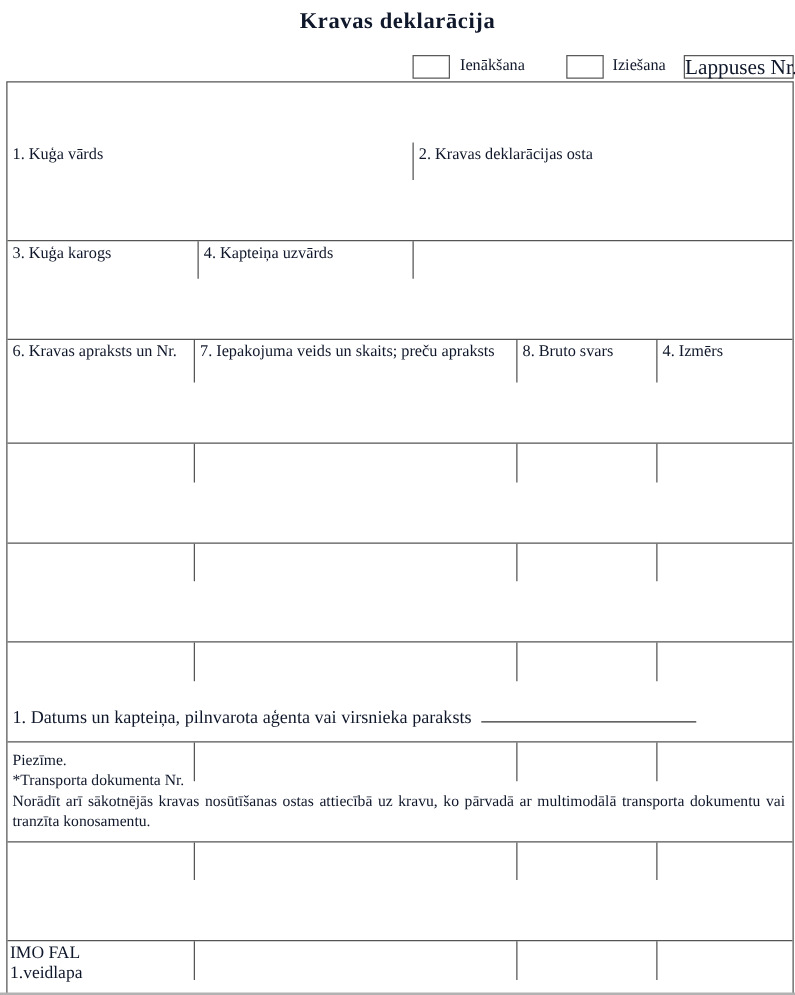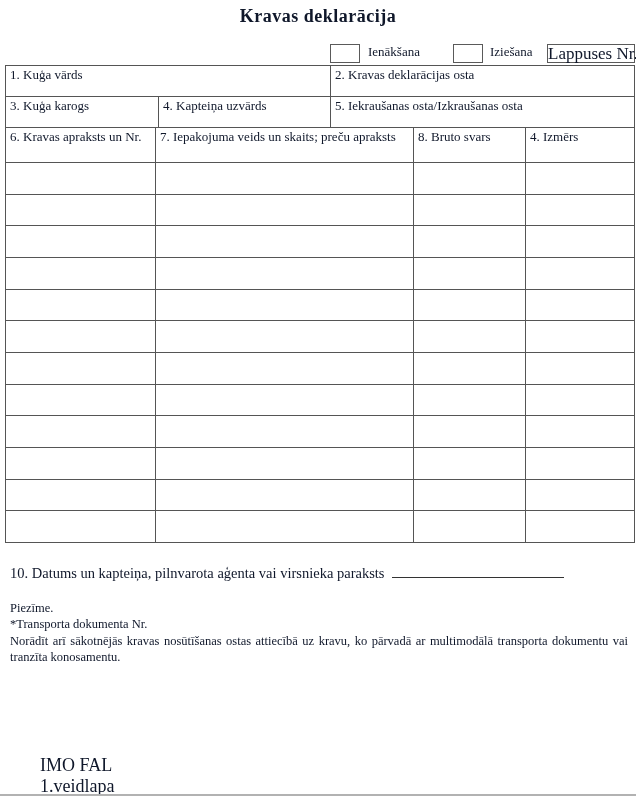--- a/index.html
+++ b/index.html
@@ -24,21 +24,21 @@
   .pages-box {
     position:absolute; top:44px; left:547px; width:86px; height:17px;
     border:1px solid #5a5a5a; font-size:17px; text-align:center; line-height:17px;
     white-space:nowrap;
   }
   
   .ftable {
     position:absolute; left:5px; top:65px; width:628px;
     border:1px solid #555;
   }
-  .trow { display:flex; }
+  .trow { display:flex;margin-top:48px; }
   .trow + .trow, .empty-rows .trow { border-top:1px solid #555; }
   .tcell {
     padding:1px 4px 0 4px; font-size:13px; line-height:1.18;
     box-sizing:content-box; overflow:hidden;
   }
   .tcell.brd { border-right:1px solid #555; }
   .rowA .tcell { height:29px; }
   .rowB .tcell { height:29px; }
   .rowC .tcell { height:33px; }
   .erow .tcell { height:30.66px; padding:0 4px; }
@@ -49,21 +49,21 @@
   
   .c1 { width:141px; } .c2 { width:249px; } .c3 { width:103px; } .c4 { flex:1; }
   
   .sig { position:absolute; left:10px; top:563px; font-size:14.5px; white-space:nowrap; }
   .sig-line { display:inline-block; width:172px; border-bottom:1px solid #333; height:14px; margin-left:4px; }
   
   .notes { position:absolute; left:10px; top:600px; width:618px; font-size:12.5px; line-height:1.3; }
   .notes p { margin:0; }
   .notes .just { text-align:justify; }
   
-  .footer { position:absolute; left:8px; top:755px; font-size:18px; line-height:1.15;margin-left:32px; }
+  .footer { position:absolute; left:8px; top:755px; font-size:14px; line-height:1.15; }
   .page-bottom-line { position:absolute; left:0; bottom:0; width:100%; height:2px; background:#b2b2b2; }
 </style>
 </head>
 <body>
 
 <div class="page">
 
   <div class="title">Kravas deklarācija</div>
 
   <div class="chkbox chk-arrival"></div>
@@ -73,21 +73,20 @@
   <div class="pages-box">Lappuses Nr.</div>
 
   <div class="ftable">
     <div class="trow rowA">
       <div class="tcell brd a1">1. Kuģa vārds</div>
       <div class="tcell a2">2. Kravas deklarācijas osta</div>
     </div>
     <div class="trow rowB">
       <div class="tcell brd b1">3. Kuģa karogs</div>
       <div class="tcell brd b2">4. Kapteiņa uzvārds</div>
-      <div class="tcell b3">5. Iekraušanas osta/Izkraušanas osta</div>
     </div>
     <div class="trow rowC">
       <div class="tcell brd c1">6. Kravas apraksts un Nr.</div>
       <div class="tcell brd c2">7. Iepakojuma veids un skaits; preču apraksts</div>
       <div class="tcell brd c3">8. Bruto svars</div>
       <div class="tcell c4">4. Izmērs</div>
     </div>
     <div class="empty-rows">
     <div class="trow erow">
       <div class="tcell brd c1"></div>
@@ -169,21 +168,21 @@
     <div class="trow erow">
       <div class="tcell brd c1"></div>
       <div class="tcell brd c2"></div>
       <div class="tcell brd c3"></div>
       <div class="tcell c4"></div>
     </div>
   </div>
   </div>
 
   <div class="sig">
-    <span>10. Datums un kapteiņa, pilnvarota aģenta vai virsnieka paraksts</span>
+    <span>1. Datums un kapteiņa, pilnvarota aģenta vai virsnieka paraksts</span>
     <span class="sig-line"></span>
   </div>
 
   <div class="notes">
     <p>Piezīme.</p>
     <p>*Transporta dokumenta Nr.</p>
     <p class="just">Norādīt arī sākotnējās kravas nosūtīšanas ostas attiecībā uz kravu, ko pārvadā ar multimodālā transporta dokumentu vai tranzīta konosamentu.</p>
   </div>
 
   <div class="footer">

